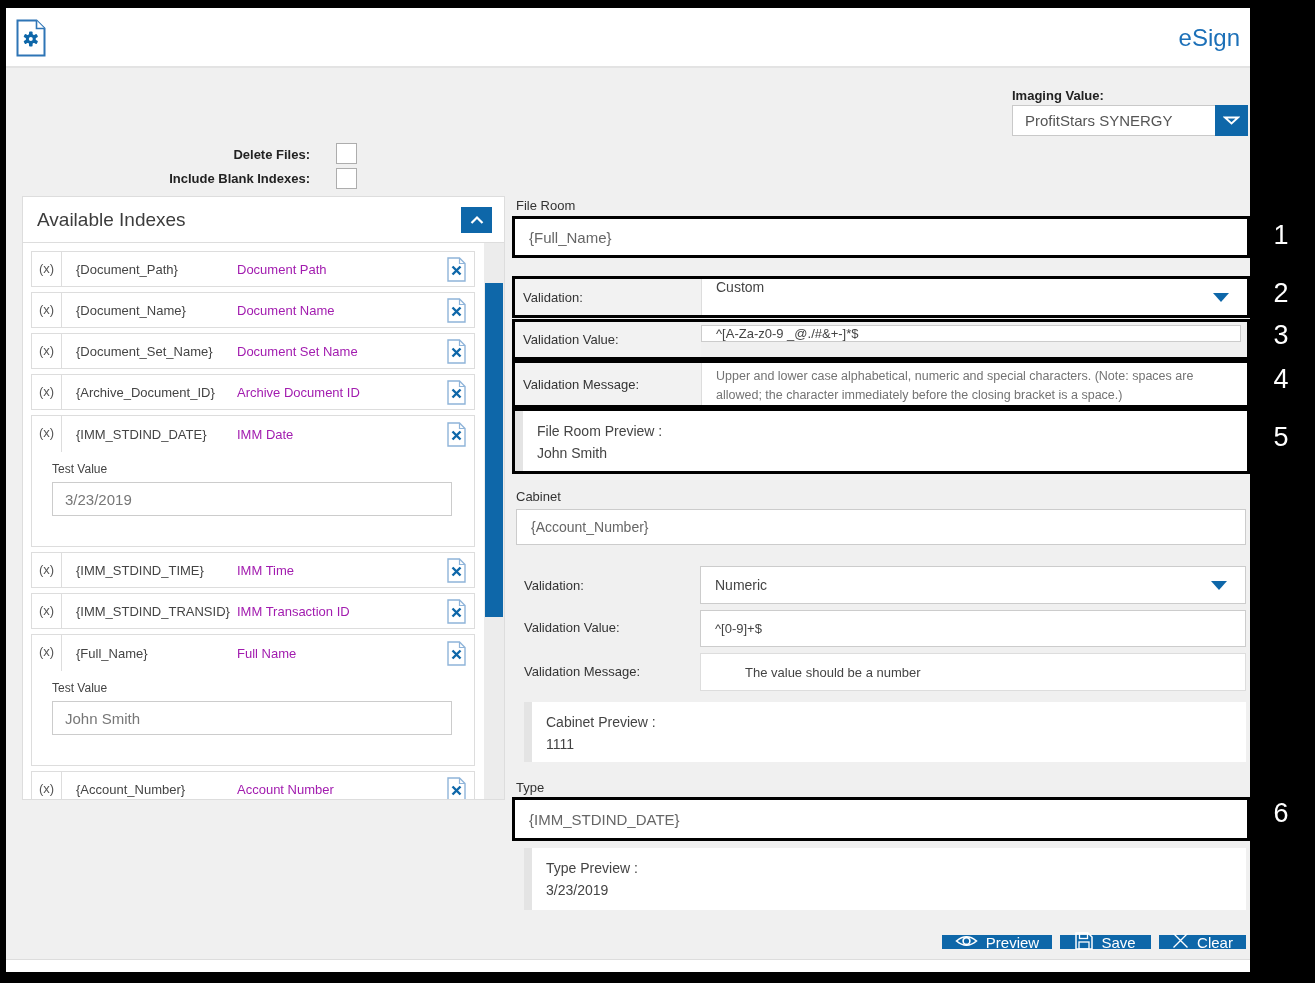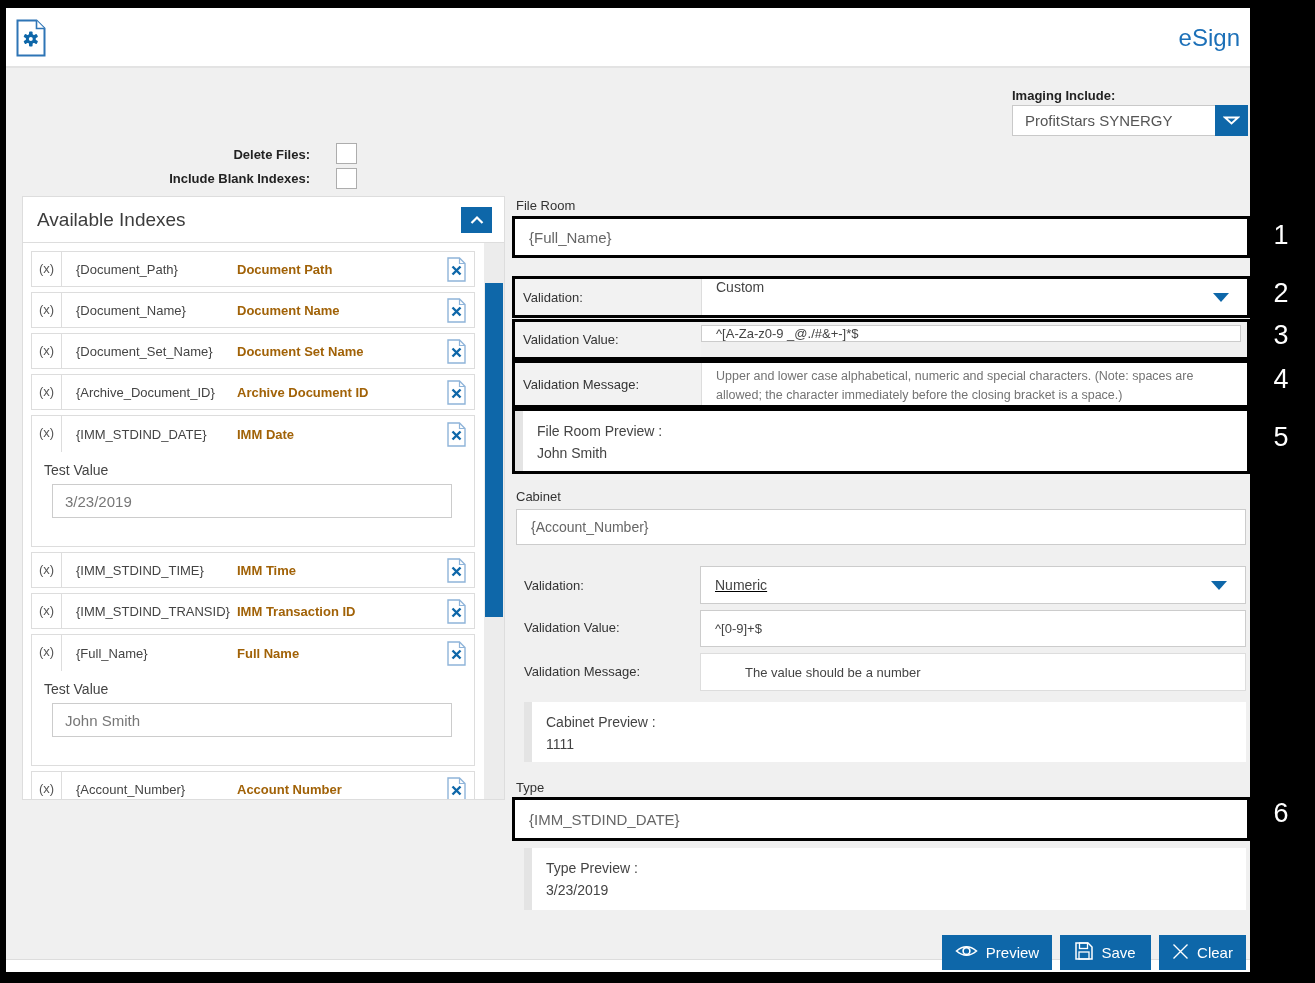--- a/index.html
+++ b/index.html
@@ -25,25 +25,25 @@
   .panel-functions{left:16px;top:797px;width:483px;height:44px;display:flex;align-items:center;}
   .panel-head{height:46px;display:flex;align-items:center;border-bottom:1px solid #ddd;}
   .panel-title{flex:1;padding-left:14px;font-size:19px;color:#3c3c3c;}
   .chev-btn{width:31px;height:26px;background:#0e67a9;margin-right:12px;display:flex;align-items:center;justify-content:center;cursor:pointer;}
   .panel-functions .panel-title{font-size:19px;}
 
   .idx-list{position:absolute;left:0;top:46px;right:20px;bottom:0;overflow:hidden;padding:8px 9px 0 8px;}
   .idx-row{display:flex;align-items:center;height:36px;border:1px solid #ddd;background:#fff;margin-bottom:5px;}
   .idx-x{width:30px;text-align:center;font-size:13px;color:#555;border-right:1px solid #ddd;line-height:34px;height:100%;}
   .idx-token{width:175px;padding-left:14px;font-size:13px;color:#444;}
-  .idx-name{flex:1;font-size:13px;color:#a16207;font-weight:bold;}
+  .idx-name{flex:1;font-size:13px;color:#a21caf;}
   .idx-icon{width:36px;display:flex;justify-content:center;cursor:pointer;}
   .idx-expanded{border:1px solid #ddd;background:#fff;margin-bottom:5px;height:132px;overflow:hidden;}
   .idx-expanded .idx-row{border:none;margin:0;}
-  .test-label{margin:10px 0 0 12px;font-size:14px;color:#444;}
+  .test-label{margin:10px 0 0 20px;font-size:12px;color:#444;}
   .test-input{margin:6px 0 0 20px;width:calc(100% - 42px);height:34px;border:1px solid #ccc;background:#fff;font-size:15px;color:#777;display:flex;align-items:center;padding-left:12px;}
 
   .scroll-track{position:absolute;right:0;top:46px;bottom:0;width:20px;background:#ececec;}
   .scroll-thumb{position:absolute;left:1px;right:1px;top:40px;height:334px;background:#0e67a9;}
 
   .flabel{position:absolute;font-size:13px;color:#333;}
   .hl{border:3px solid #000;}
   .field-wide{position:absolute;background:#fff;display:flex;align-items:center;}
   .field-text{padding-left:14px;font-size:15px;color:#666;}
   .vrow{position:absolute;display:flex;background:#f0f0f0;}
@@ -57,21 +57,21 @@
   .preview-box{position:absolute;background:#fff;}
   .preview-stripe{position:absolute;left:0;top:0;bottom:0;width:8px;background:#e4e4e4;}
   .preview-l1{position:absolute;left:22px;top:12px;font-size:14px;color:#444;}
   .preview-l2{position:absolute;left:22px;top:34px;font-size:14px;color:#444;}
   .plain-input{position:absolute;background:#fff;border:1px solid #ccc;display:flex;align-items:center;}
   .plain-input .field-text{font-size:14px;color:#666;}
   .sel{position:absolute;background:#fff;border:1px solid #ccc;display:flex;align-items:center;}
   .sel .field-text{font-size:14px;color:#444;}
 
   .btn-row{position:absolute;right:4px;top:927px;display:flex;gap:8px;}
-  .btn{height:35px;background:#0e67a9;color:#fff;display:flex;align-items:center;justify-content:center;gap:8px;font-size:15px;cursor:pointer;}
+  .btn{height:14px;background:#0e67a9;color:#fff;display:flex;align-items:center;justify-content:center;gap:8px;font-size:15px;cursor:pointer;}
   .btn-preview{width:110px;}
   .btn-save{width:91px;}
   .btn-clear{width:87px;}
 
   .callout{position:absolute;left:1256px;width:50px;text-align:center;color:#fff;font-size:27px;}
   .c1{top:220px;} .c2{top:278px;} .c3{top:320px;} .c4{top:364px;} .c5{top:422px;} .c6{top:798px;}
 </style>
 </head>
 <body>
 
@@ -89,21 +89,21 @@
             <rect x="13" y="12.5" width="3.6" height="15" rx="1" transform="rotate(120 14.8 20)"></rect>
             <circle cx="14.8" cy="20" r="5"></circle>
           </g>
           <circle cx="14.8" cy="20" r="2" fill="#fff"></circle>
         </svg>
       </span>
       <span class="brand">eSign</span>
     </div>
     <div class="content-bg"></div>
 
-    <div class="imaging-label">Imaging Include:</div>
+    <div class="imaging-label">Imaging Value:</div>
     <div class="imaging-select">
       <span class="imaging-value">ProfitStars SYNERGY</span>
       <span class="imaging-btn">
         <span>
           <svg width="17" height="11" viewBox="0 0 17 11">
               <path d="M2 2.5 L8.5 8.5 L15 2.5 Z" fill="none" stroke="#fff" stroke-width="1.8"></path>
             </svg>
         </span>
       </span>
     </div>
@@ -292,21 +292,21 @@
       <span class="preview-l1">File Room Preview :</span>
       <span class="preview-l2">John Smith</span>
     </div>
 
     <div class="flabel" style="left:510px;top:481px;">Cabinet</div>
     <div class="plain-input" style="left:510px;top:501px;width:730px;height:36px;">
       <span class="field-text">{Account_Number}</span>
     </div>
 
     <div class="flabel" style="left:518px;top:570px;">Validation:</div>
-    <div class="sel" style="left:694px;top:558px;width:546px;height:38px;text-decoration:underline;">
+    <div class="sel" style="left:694px;top:558px;width:546px;height:38px;">
       <span class="field-text" style="padding-left:14px;">Numeric</span>
       <span class="caret"></span>
     </div>
 
     <div class="flabel" style="left:518px;top:612px;">Validation Value:</div>
     <div class="plain-input" style="left:694px;top:602px;width:546px;height:37px;">
       <span class="field-text" style="font-size:13px;color:#444;">^[0-9]+$</span>
     </div>
 
     <div class="flabel" style="left:518px;top:656px;">Validation Message:</div>

